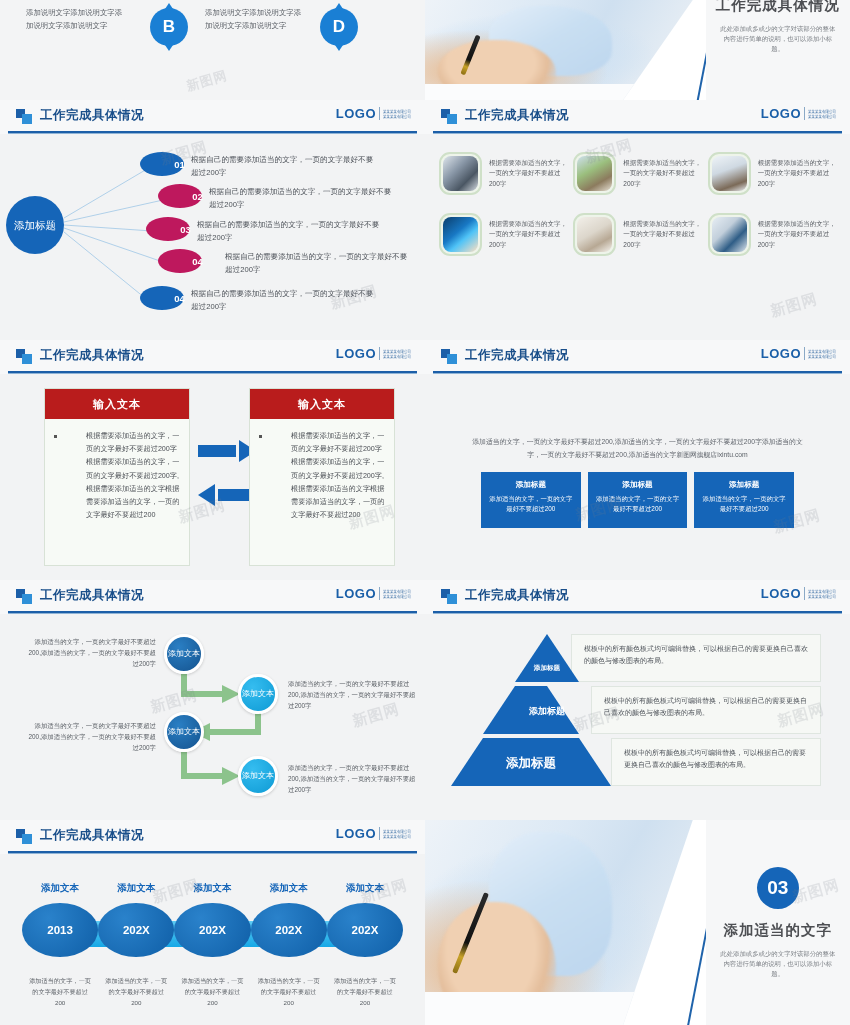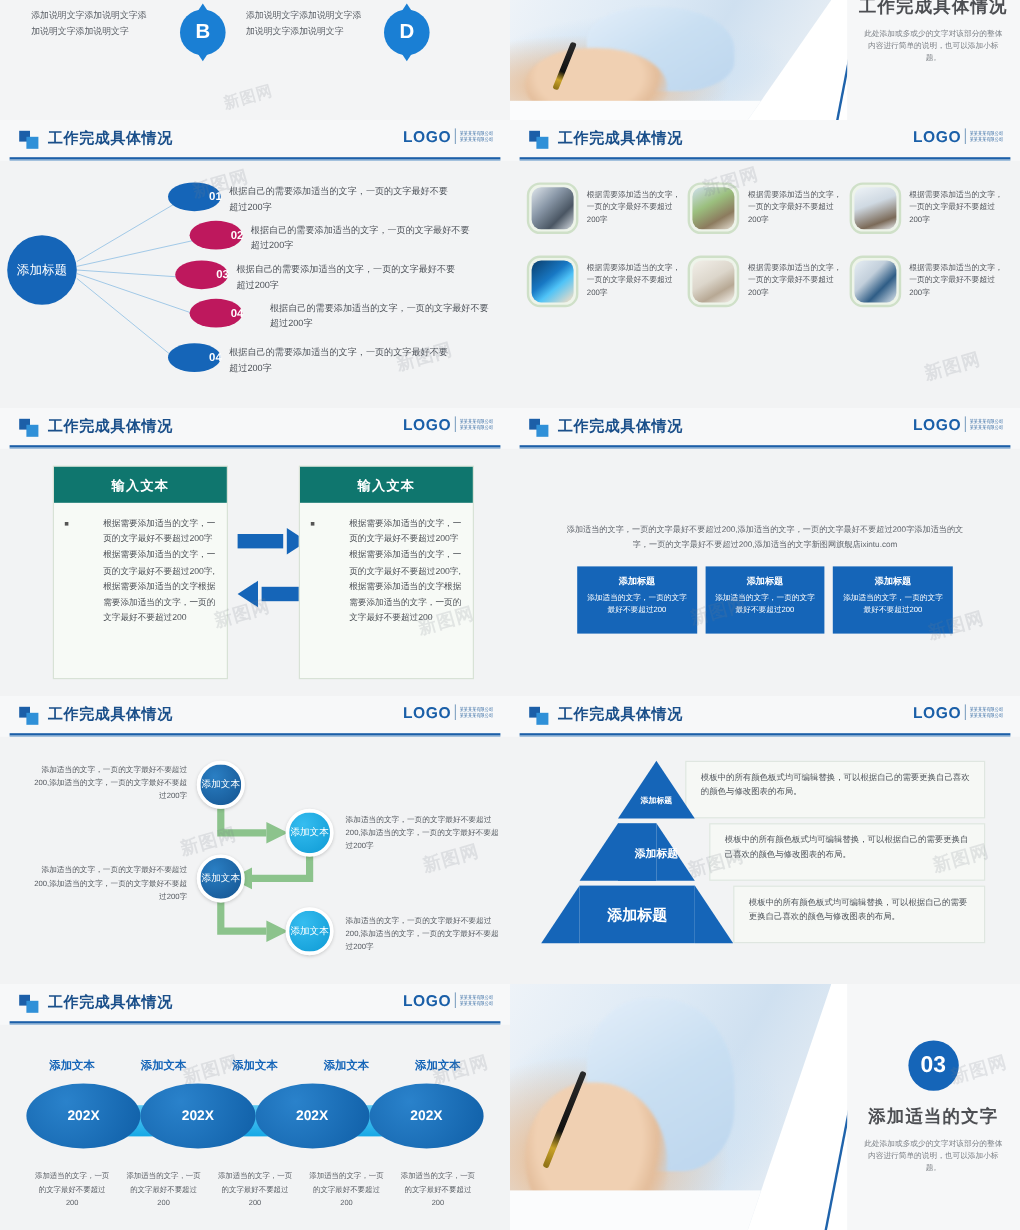--- a/index.html
+++ b/index.html
@@ -175,21 +175,21 @@
   .s4 .thumb .ph { width:100%; height:100%; border-radius:8px; }
   .s4 .ct { font-size:6.5px; color:#54585e; line-height:10.5px; }
 
   
   .s5 .col {
     position:absolute; top:48px; width:146px; height:178px;
     border:1px solid #d8e2d6; background:#f7faf6;
   }
   .s5 .col.left { left:44px; } .s5 .col.right { right:30px; }
   .s5 .colhead {
-    height:30px; background:#0f766e; color:#fff; font-size:11px; font-weight:bold;
+    height:30px; background:#b91c1c; color:#fff; font-size:11px; font-weight:bold;
     display:flex; align-items:center; justify-content:center; letter-spacing:1px;
   }
   .s5 .colbody { padding:10px 9px 0 9px; display:flex; gap:5px; }
   .s5 .bullet { flex:0 0 auto; width:3px; height:3px; background:#555; margin-top:6px; }
   .s5 .colbody p { font-size:7.2px; color:#4b4f55; line-height:13.2px;margin-left:24px; }
   .s5 .arrows { position:absolute; left:198px; top:100px; width:58px; }
   .s5 .arr { height:22px; position:relative; }
   .s5 .arr.r { margin-bottom:22px; }
   .s5 .arr .shaft { position:absolute; top:5px; height:12px; background:#1565b8; }
   .s5 .arr.r .shaft { left:0; width:38px; }
@@ -620,20 +620,23 @@
         <div>添加文本</div>
         <div>添加文本</div>
         <div>添加文本</div>
         <div>添加文本</div>
         <div>添加文本</div>
       </div>
       <div class="track">
         <div class="conn"></div>
         <div class="beads">
           <div>
+              <div class="bead">2013</div>
+            </div>
+          <div>
               <div class="bead">202X</div>
             </div>
           <div>
               <div class="bead">202X</div>
             </div>
           <div>
               <div class="bead">202X</div>
             </div>
           <div>
               <div class="bead">202X</div>

